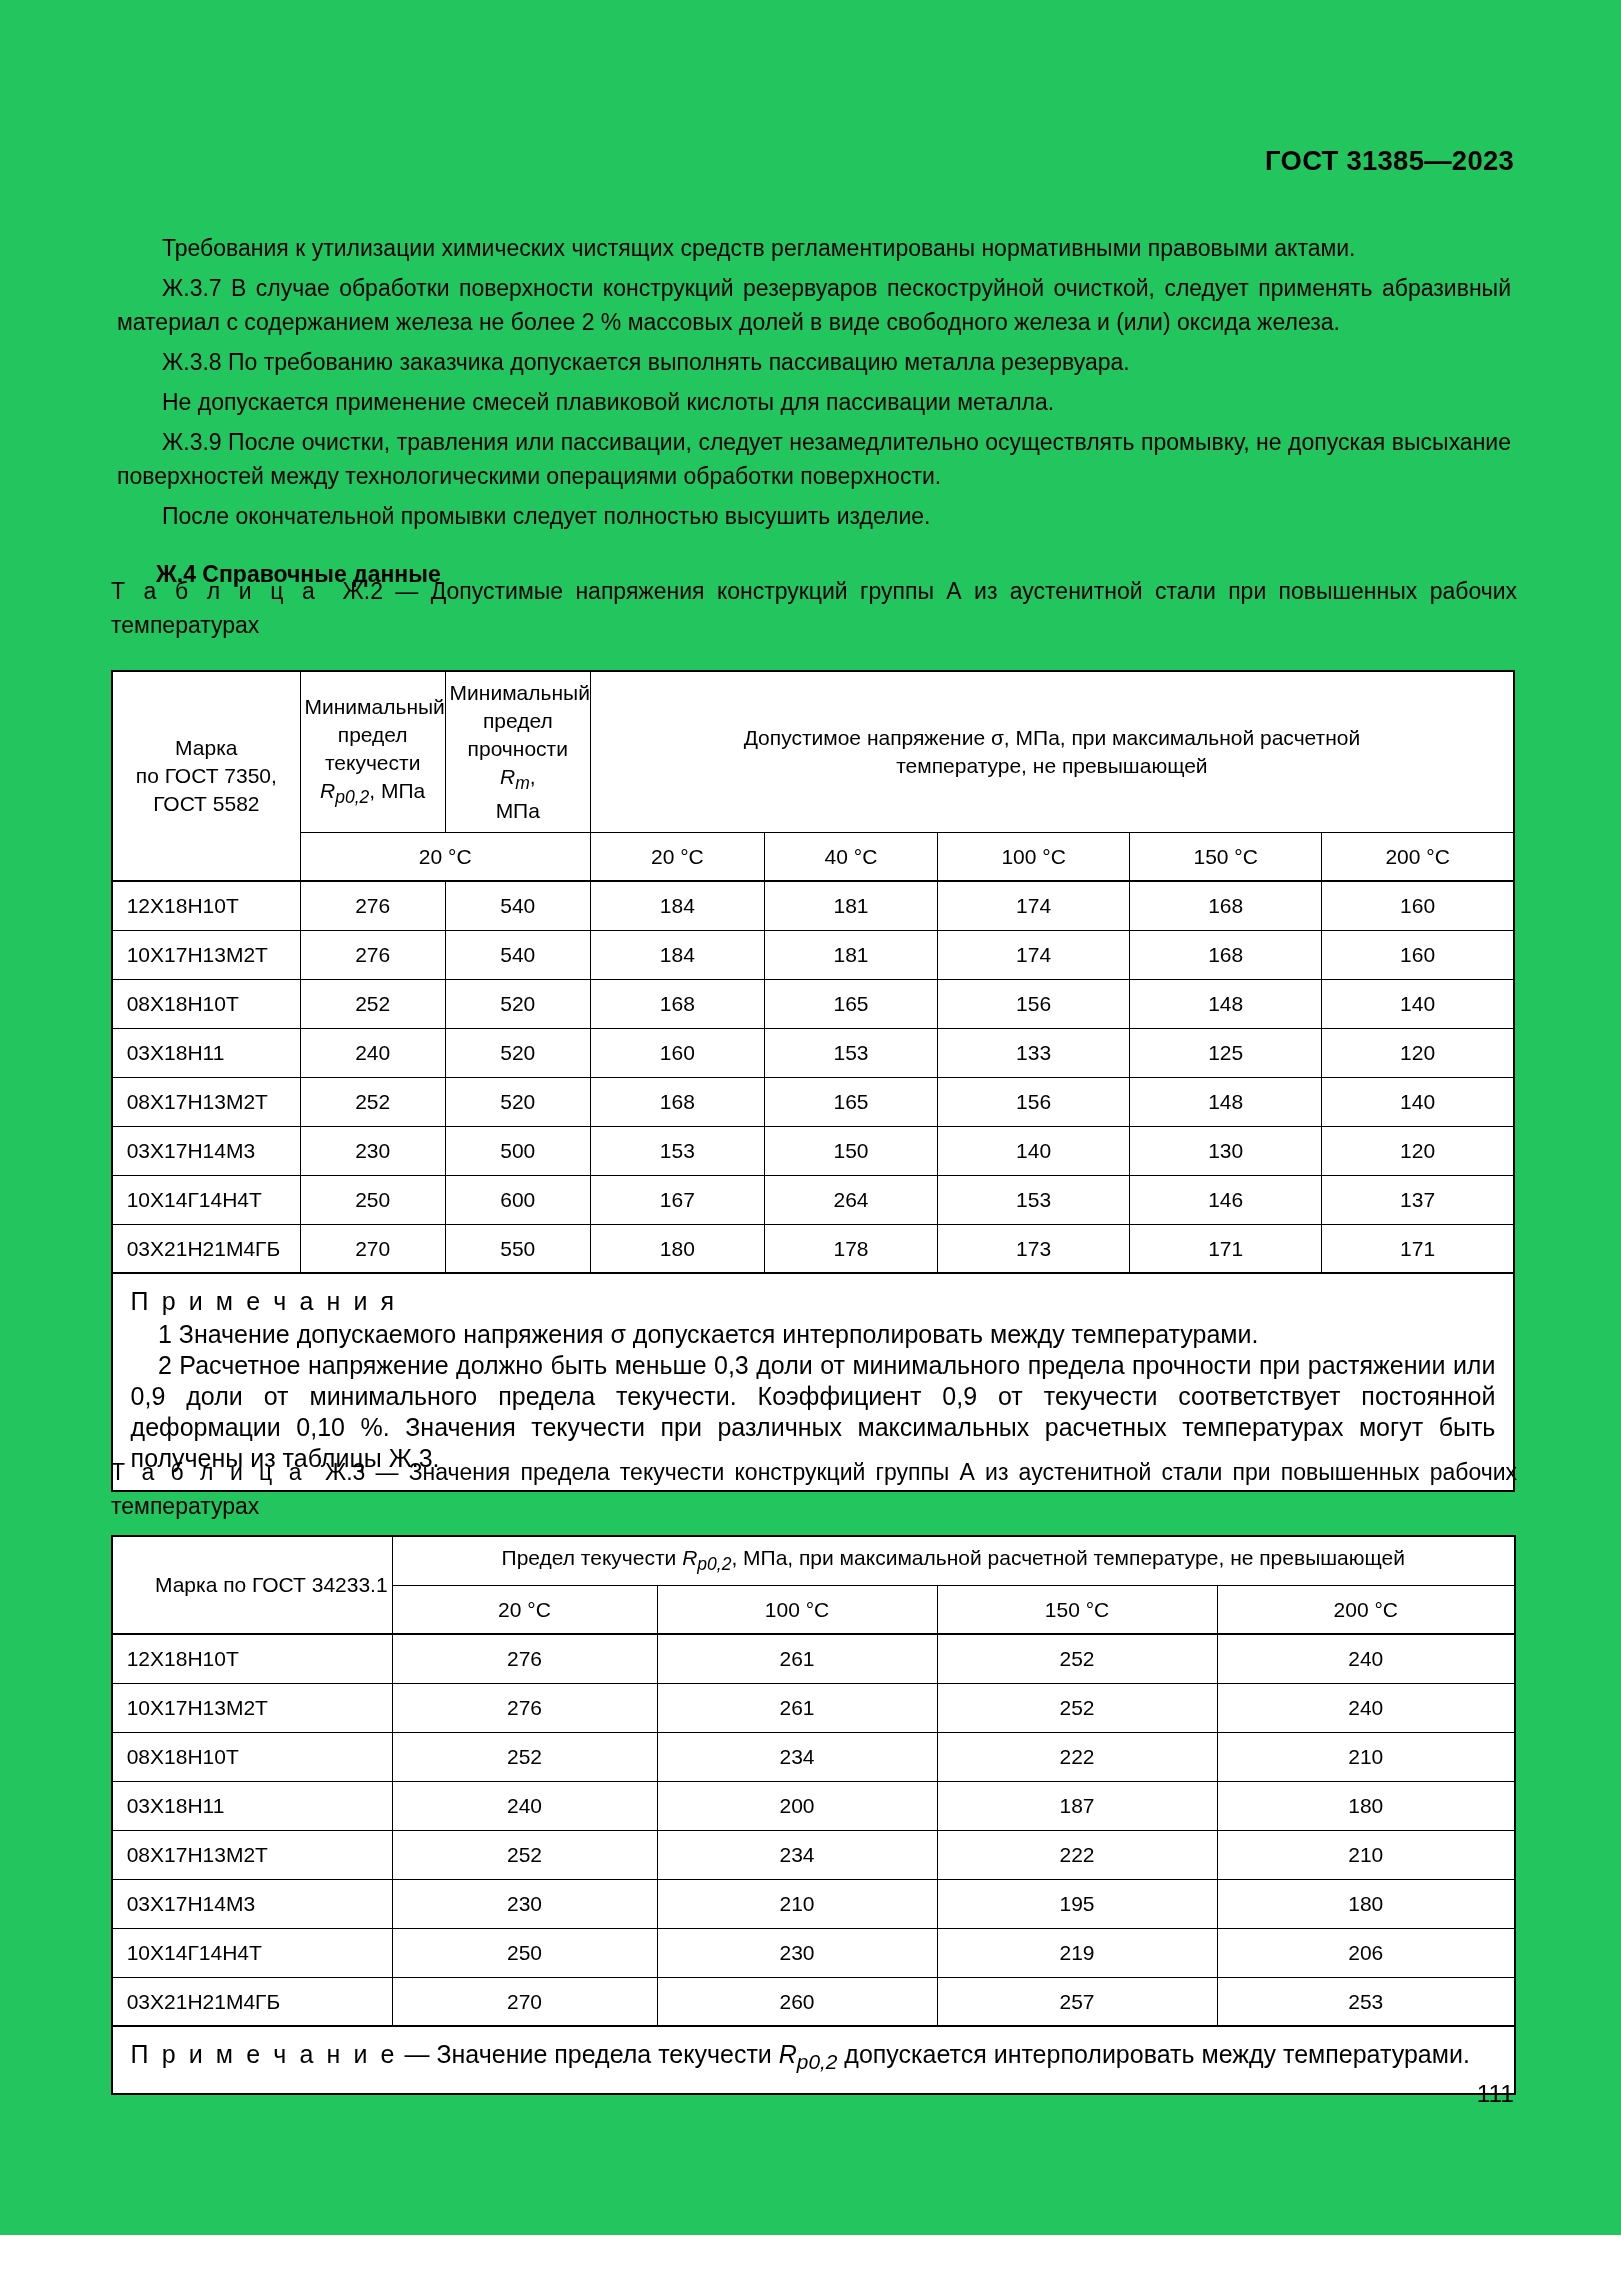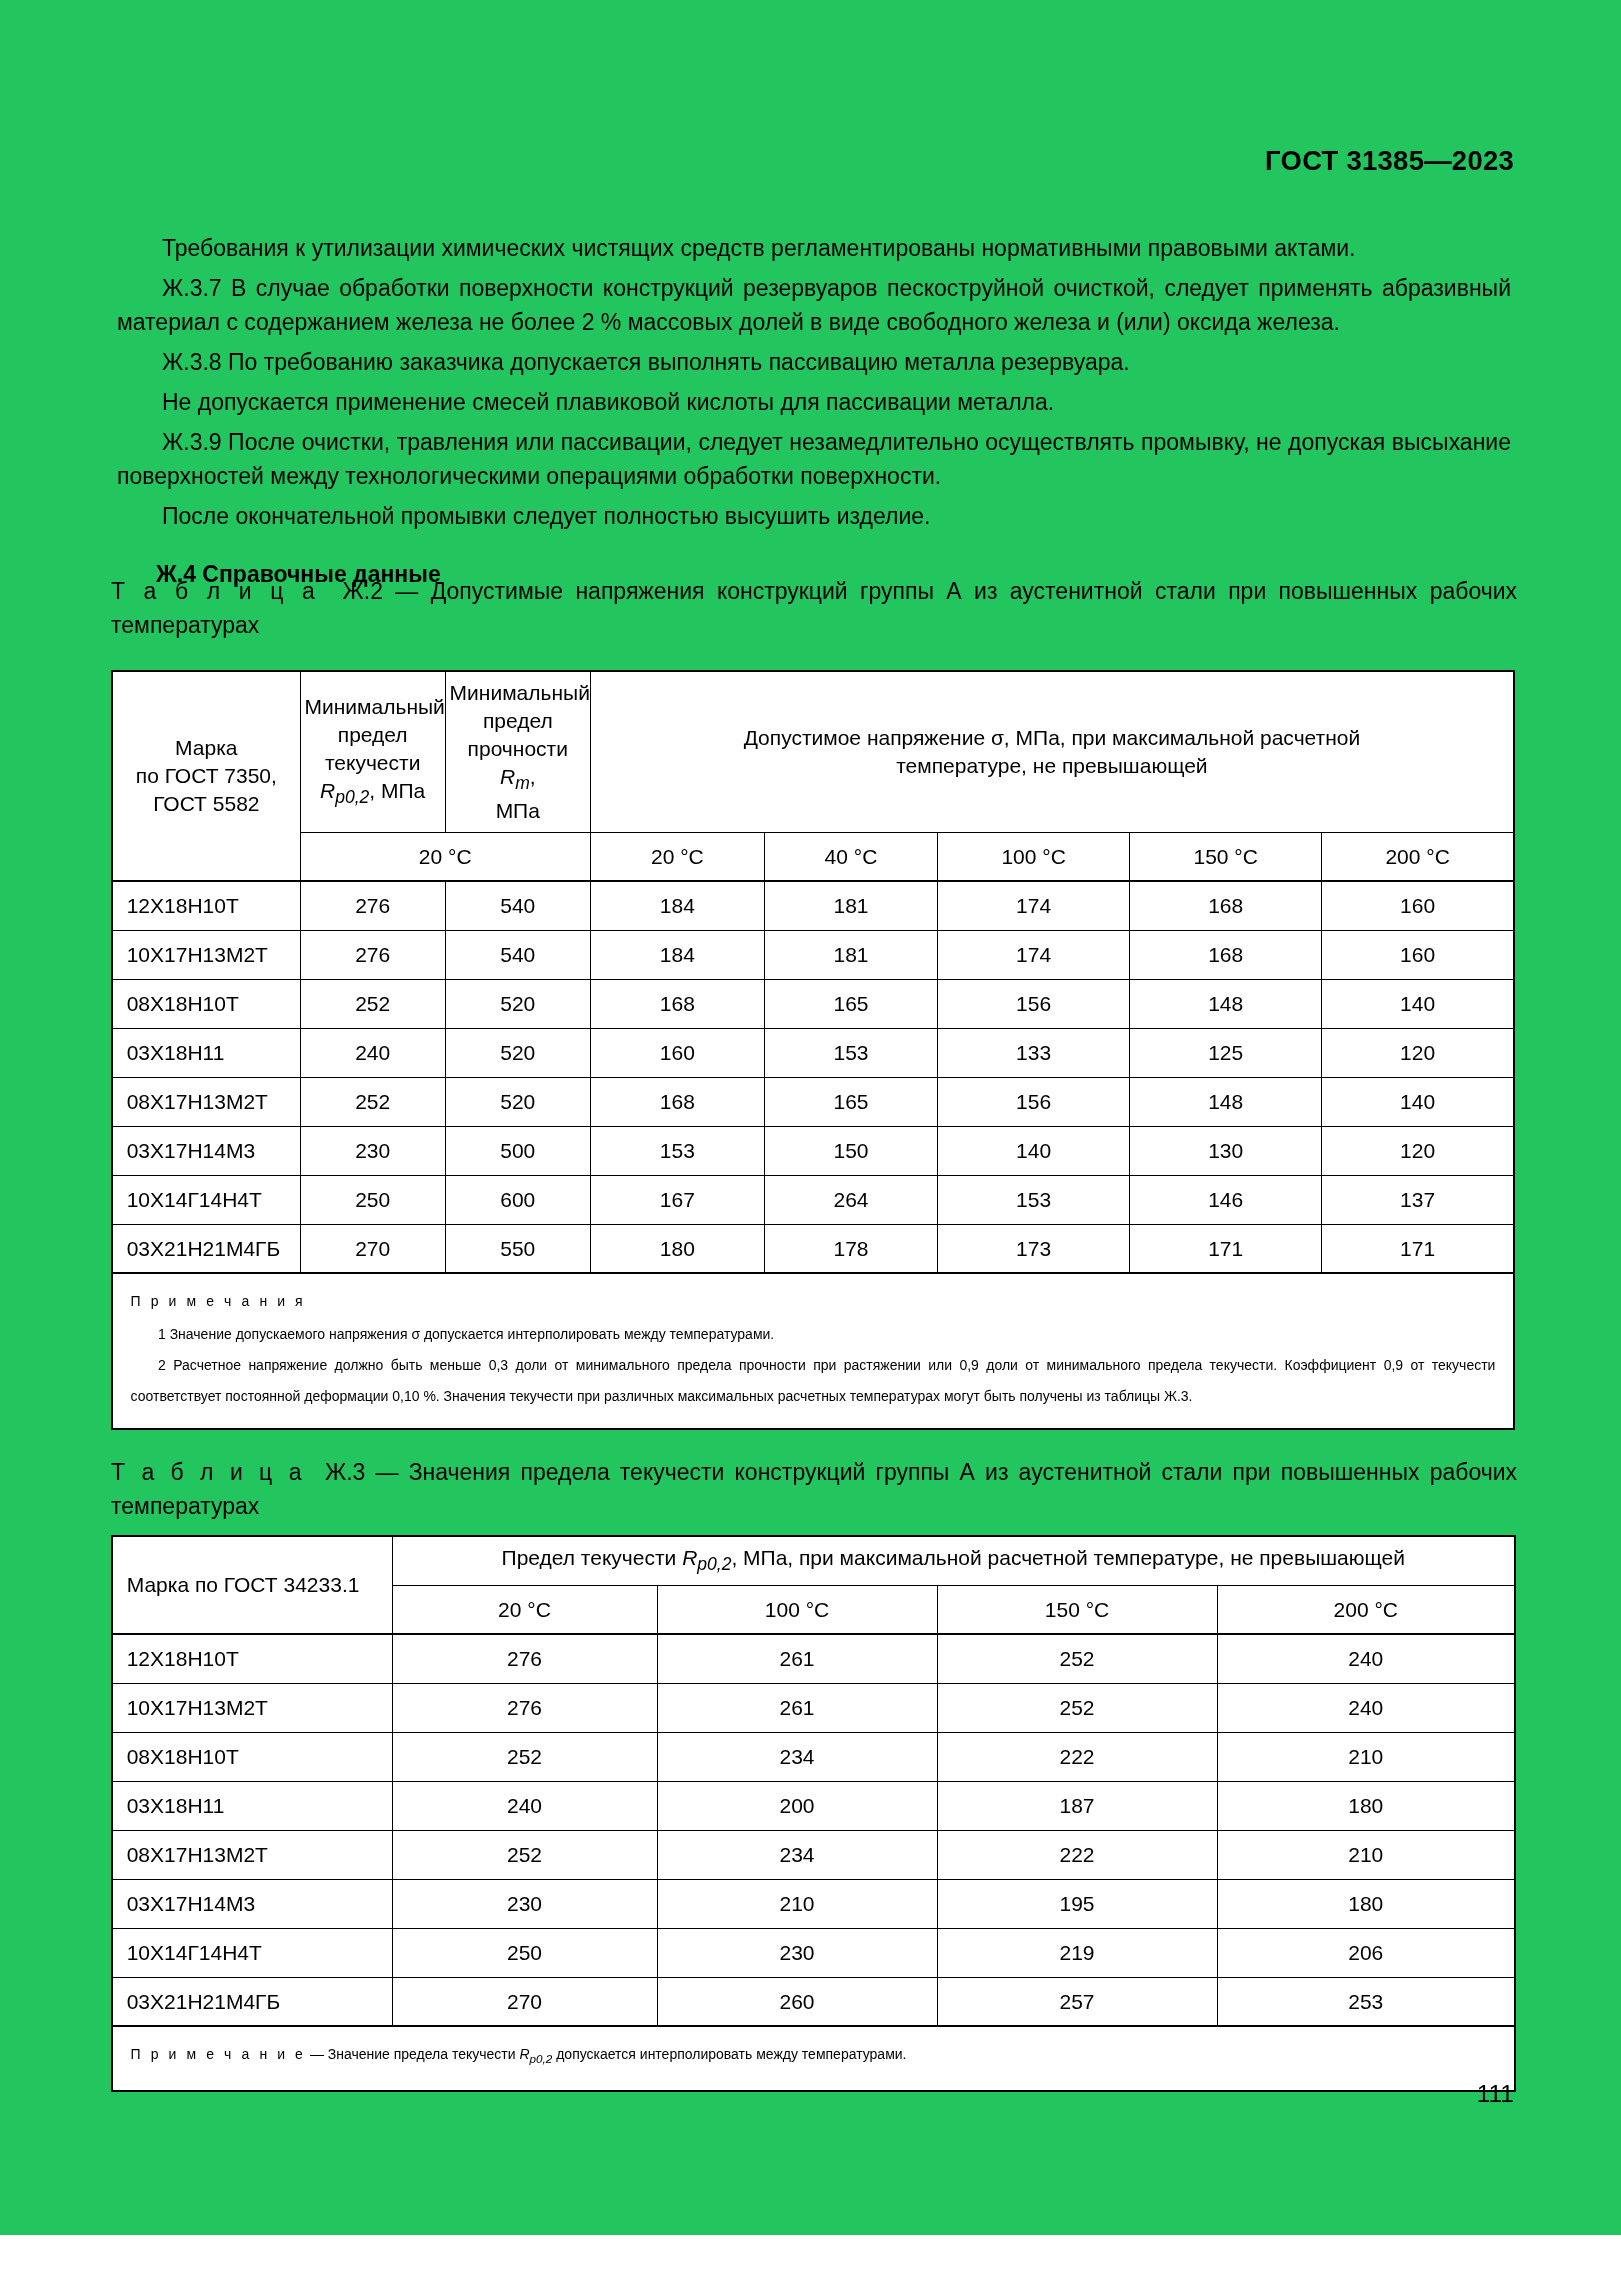--- a/index.html
+++ b/index.html
@@ -94,21 +94,21 @@
   .row-h { height: 49px; border-radius: 14px; }
   .brdr-top-thick { border-top: 2.5px solid #000 !important; }
   .brdr-bot-thick { border-bottom: 2.5px solid #000 !important; }
 
   sub.it { font-style: italic; }
   i.var { font-style: italic; }
 
   .note-cell {
     text-align: left;
     padding: 11.8px 17.6px 15.7px 17.6px !important;
-    font-size: 14px;
+    font-size: 25px;
     line-height: 31px;
   }
   .note-title {
     letter-spacing: 3.1px;
     display: block;
     margin-bottom: 2px;
   }
   .note-item {
     display: block;
     text-indent: 27.4px;
@@ -308,21 +308,21 @@
     <table class="gost">
       <colgroup>
         <col style="width:280px">
         <col style="width:265px">
         <col style="width:280px">
         <col style="width:280px">
         <col style="width:298px">
       </colgroup>
       <tbody>
         <tr>
-          <td class="hd" rowspan="2" style="text-align:left; padding-left:13.7px !important;">Марка по ГОСТ 34233.1</td>
+          <td class="hd" rowspan="2" style="text-align:right; padding-left:13.7px !important;">Марка по ГОСТ 34233.1</td>
           <td class="hd" colspan="4">
             <span>Предел текучести </span><i class="var">R</i><sub class="it">p0,2</sub><span>, МПа, при максимальной расчетной температуре, не превышающей</span>
           </td>
         </tr>
         <tr class="row-h">
           <td class="hd">20 °C</td>
           <td class="hd">100 °C</td>
           <td class="hd">150 °C</td>
           <td class="hd">200 °C</td>
         </tr>

